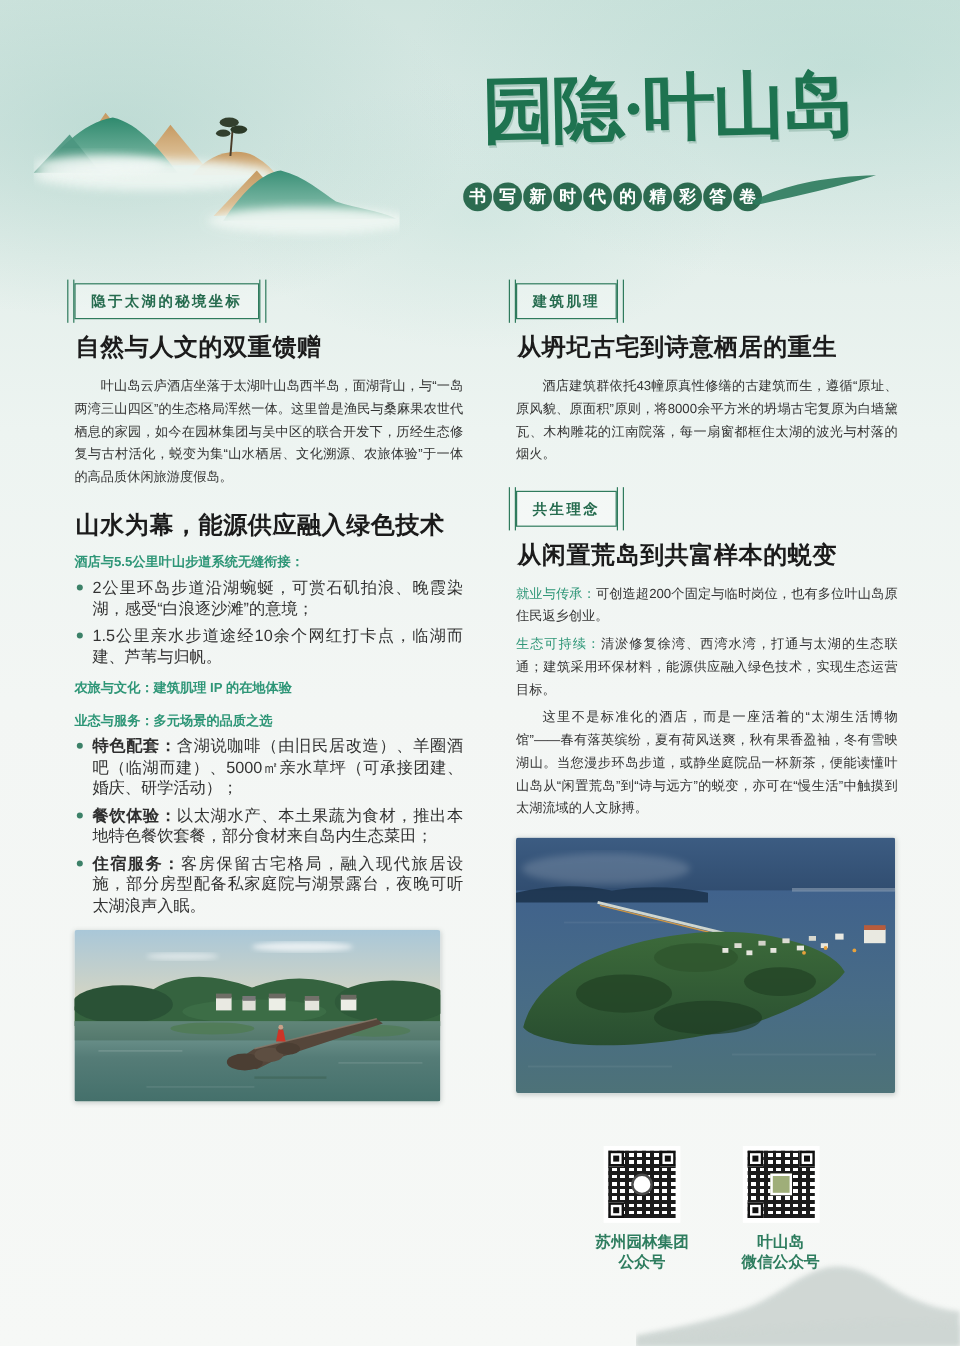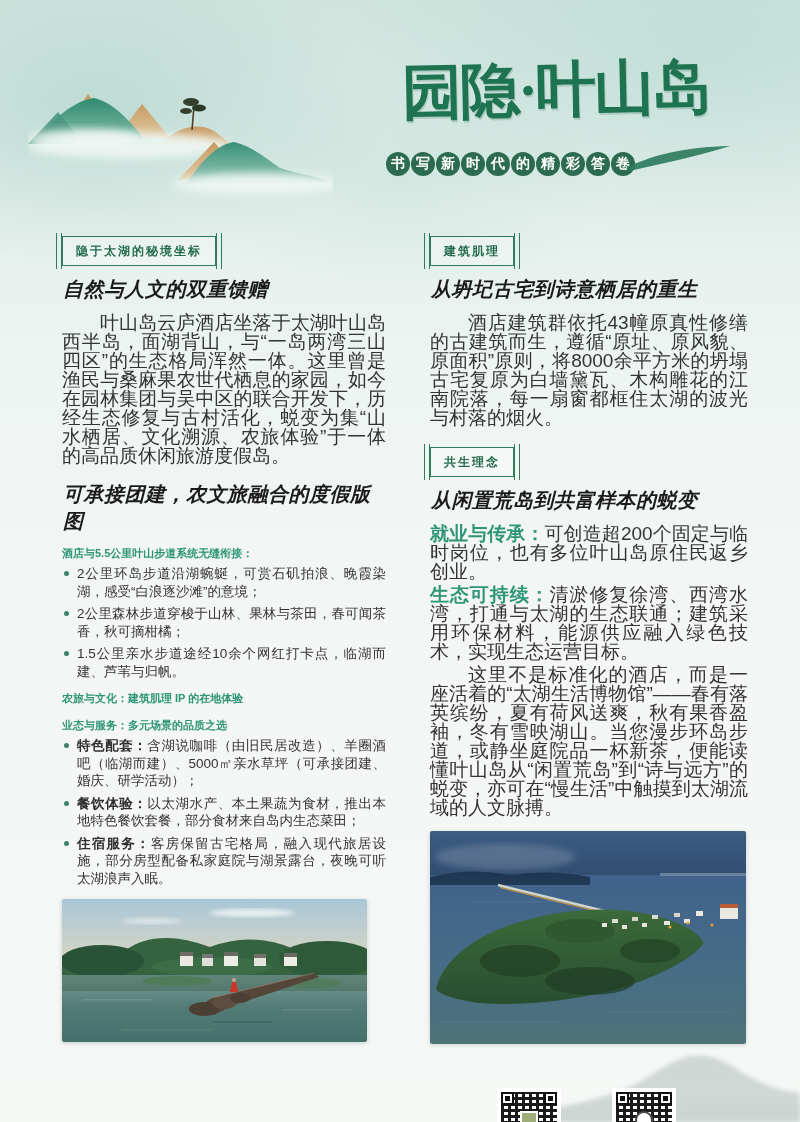--- a/index.html
+++ b/index.html
@@ -27,30 +27,30 @@
   .col-right{left:430px;width:318px;}
   section{display:block;}
   .mt16{margin-top:16px;}
   .mt20{margin-top:20px;}
   .hdr-box{display:inline-block;position:relative;border:1px solid #2f7b5d;background:rgba(255,255,255,.30);
     padding:5px 13px;color:#256b4e;font-weight:bold;font-size:12px;letter-spacing:2px;line-height:18px;}
   .hdr-box::before,.hdr-box::after{content:"";position:absolute;top:-4px;bottom:-4px;width:4px;
     border-left:1px solid #2f7b5d;border-right:1px solid #2f7b5d;}
   .hdr-box::before{left:-7px;}
   .hdr-box::after{right:-7px;}
-  .sec-sub{font-size:20px;color:#1b1b1b;font-weight:bold;margin:10px 0 0 1px;letter-spacing:.5px;font-style:italic;}
-  .body-para{font-size:19px;line-height:19px;color:#333;margin:10px 0 0 0;text-align:justify;}
+  .sec-sub{font-size:20px;color:#1b1b1b;font-weight:bold;margin:10px 0 0 1px;letter-spacing:.5px;}
+  .body-para{font-size:11px;line-height:19px;color:#333;margin:10px 0 0 0;text-align:justify;}
   .indent{text-indent:2em;}
   .glabel{font-size:11px;font-weight:bold;color:#2e9677;margin:9px 0 3px 0;line-height:18px;}
   ul.bullets{margin:0;padding:0;list-style:none;}
   ul.bullets li{position:relative;padding-left:15px;font-size:13.5px;line-height:17.5px;color:#333;
     margin-bottom:5px;text-align:justify;}
   ul.bullets li::before{content:"";position:absolute;left:2px;top:6px;width:5px;height:5px;border-radius:50%;background:#3c8168;}
   .bstrong{font-weight:bold;color:#2f2f2f;}
-  .gstrong{font-weight:bold;color:#2e9677;}
+  .gstrong{font-weight:normal;color:#2e9677;}
   .tight{margin-top:4px;}
   
   .photo{display:block;border-radius:2px;box-shadow:0 1px 4px rgba(60,80,75,.25);}
   .photo-left{margin-top:12px;width:305px;height:143px;}
   .photo-right{margin-top:14px;width:316px;height:213px;}
   
   .qr-row{display:flex;gap:44px;margin:44px 0 0 66px;}
   .qr-item{display:flex;flex-direction:column;align-items:center;}
   .qr{width:56px;height:56px;background:#fff;padding:4px;position:relative;}
   .qr-inner{width:56px;height:56px;position:relative;background-color:#fff;
@@ -137,26 +137,25 @@
 
   <div class="col col-left">
 
     <section>
       <div><span class="hdr-box">隐于太湖的秘境坐标</span></div>
       <div class="sec-sub">自然与人文的双重馈赠</div>
       <p class="body-para indent">叶山岛云庐酒店坐落于太湖叶山岛西半岛，面湖背山，与“一岛两湾三山四区”的生态格局浑然一体。这里曾是渔民与桑麻果农世代栖息的家园，如今在园林集团与吴中区的联合开发下，历经生态修复与古村活化，蜕变为集“山水栖居、文化溯源、农旅体验”于一体的高品质休闲旅游度假岛。</p>
     </section>
 
     <section class="mt16">
-      <div class="sec-sub">可承接团建，农文旅融合的度假版图</div>
+      <div class="sec-sub">山水为幕，能源供应融入绿色技术</div>
 
       <p class="glabel">酒店与5.5公里叶山步道系统无缝衔接：</p>
       <ul class="bullets">
         <li><span class="bstrong"></span><span>2公里环岛步道沿湖蜿蜒，可赏石矶拍浪、晚霞染湖，感受“白浪逐沙滩”的意境；</span></li>
-        <li><span class="bstrong"></span><span>2公里森林步道穿梭于山林、果林与茶田，春可闻茶香，秋可摘柑橘；</span></li>
         <li><span class="bstrong"></span><span>1.5公里亲水步道途经10余个网红打卡点，临湖而建、芦苇与归帆。</span></li>
       </ul>
 
       <p class="glabel">农旅与文化：建筑肌理 IP 的在地体验</p>
 
       <p class="glabel">业态与服务：多元场景的品质之选</p>
       <ul class="bullets">
         <li><span class="bstrong">特色配套：</span><span>含湖说咖啡（由旧民居改造）、羊圈酒吧（临湖而建）、5000㎡亲水草坪（可承接团建、婚庆、研学活动）；</span></li>
         <li><span class="bstrong">餐饮体验：</span><span>以太湖水产、本土果蔬为食材，推出本地特色餐饮套餐，部分食材来自岛内生态菜田；</span></li>
         <li><span class="bstrong">住宿服务：</span><span>客房保留古宅格局，融入现代旅居设施，部分房型配备私家庭院与湖景露台，夜晚可听太湖浪声入眠。</span></li>
@@ -289,38 +288,38 @@
       <rect x="40" y="70" width="100" height="1.5" fill="#ffffff" opacity="0.06"></rect>
     </svg>
 
     <div class="qr-row">
       <div class="qr-item">
         <div class="qr">
           <div class="qr-inner">
             <div class="f f-tl"></div>
             <div class="f f-tr"></div>
             <div class="f f-bl"></div>
+            <div class="qr-logo round"></div>
+          </div>
+        </div>
+        <div class="qr-label">
+          <div>苏州园林集团</div>
+          <div>公众号</div>
+        </div>
+      </div>
+      <div class="qr-item">
+        <div class="qr">
+          <div class="qr-inner">
+            <div class="f f-tl"></div>
+            <div class="f f-tr"></div>
+            <div class="f f-bl"></div>
             <div class="qr-logo"></div>
           </div>
         </div>
         <div class="qr-label">
           <div>叶山岛</div>
           <div>微信公众号</div>
         </div>
       </div>
-      <div class="qr-item">
-        <div class="qr">
-          <div class="qr-inner">
-            <div class="f f-tl"></div>
-            <div class="f f-tr"></div>
-            <div class="f f-bl"></div>
-            <div class="qr-logo round"></div>
-          </div>
-        </div>
-        <div class="qr-label">
-          <div>苏州园林集团</div>
-          <div>公众号</div>
-        </div>
-      </div>
     </div>
 
   </div>
 </div>
 
 </body></html>

